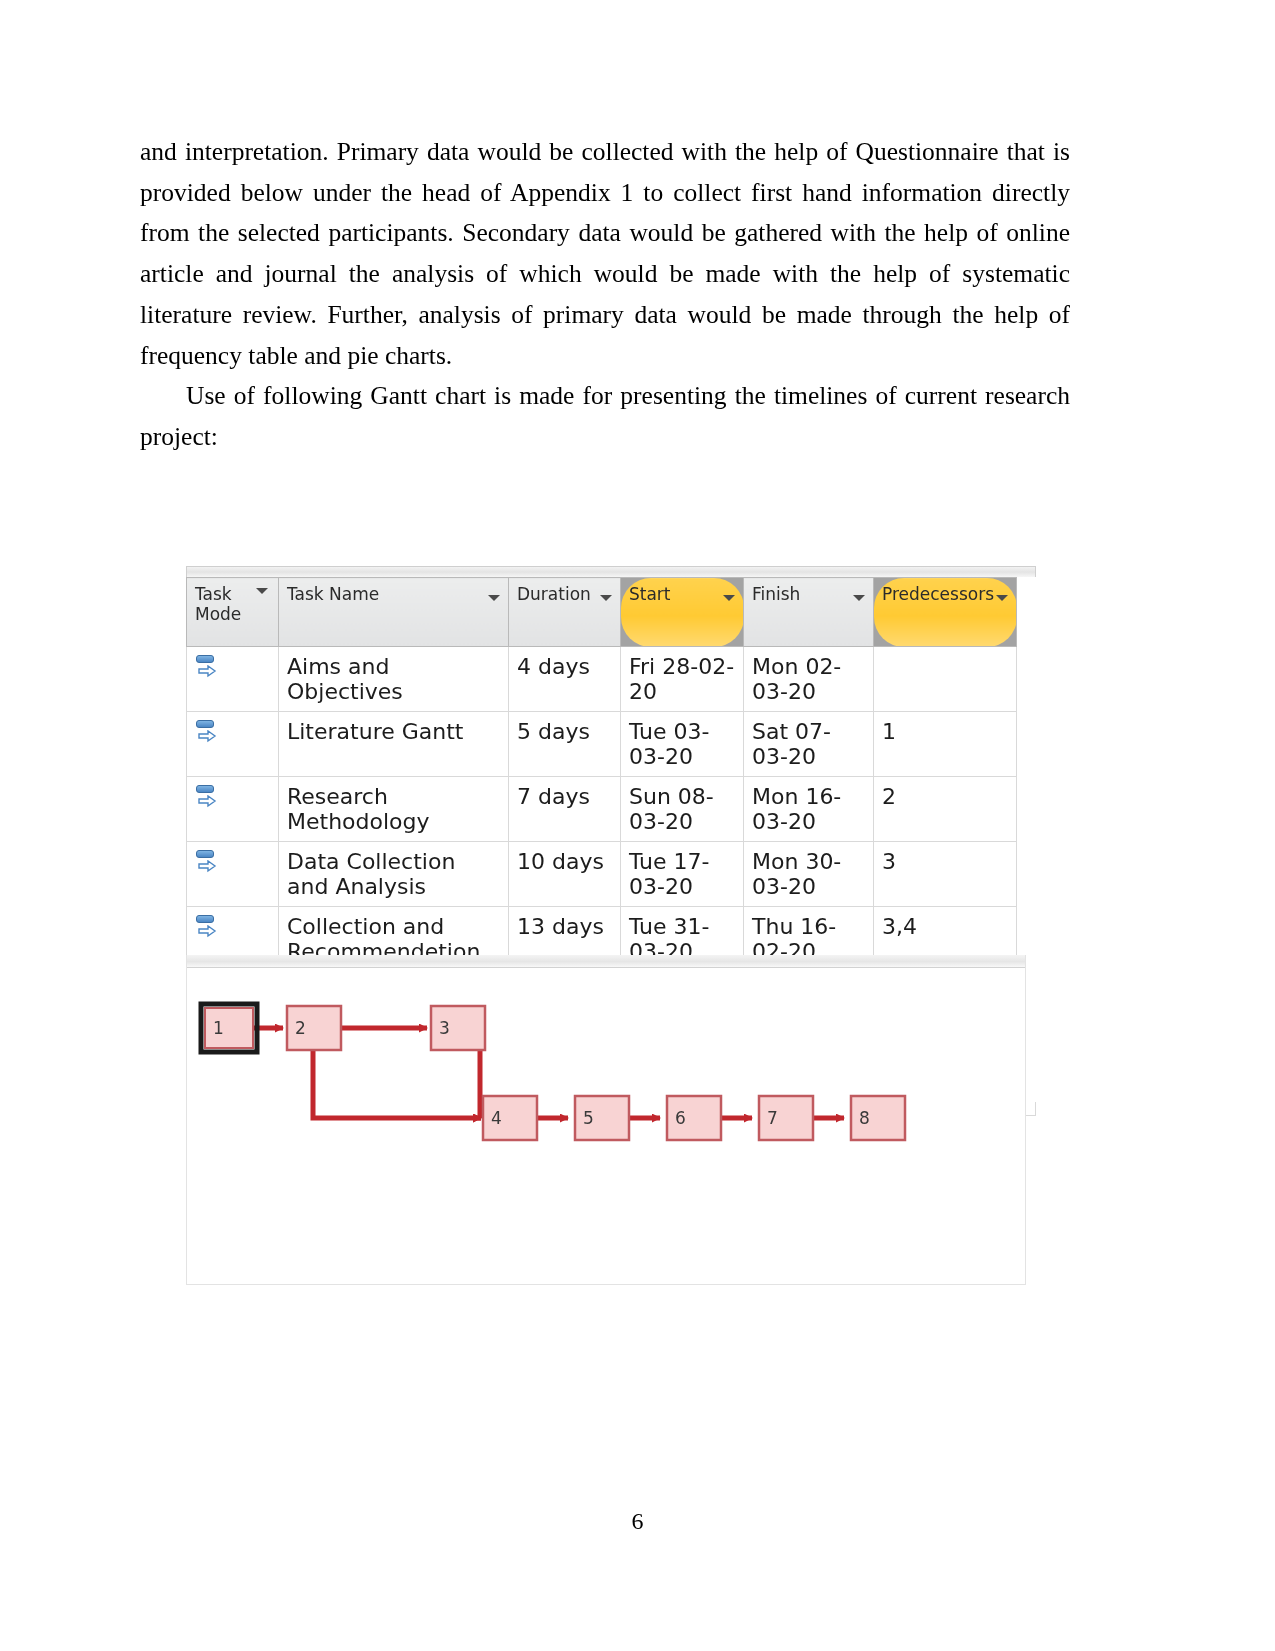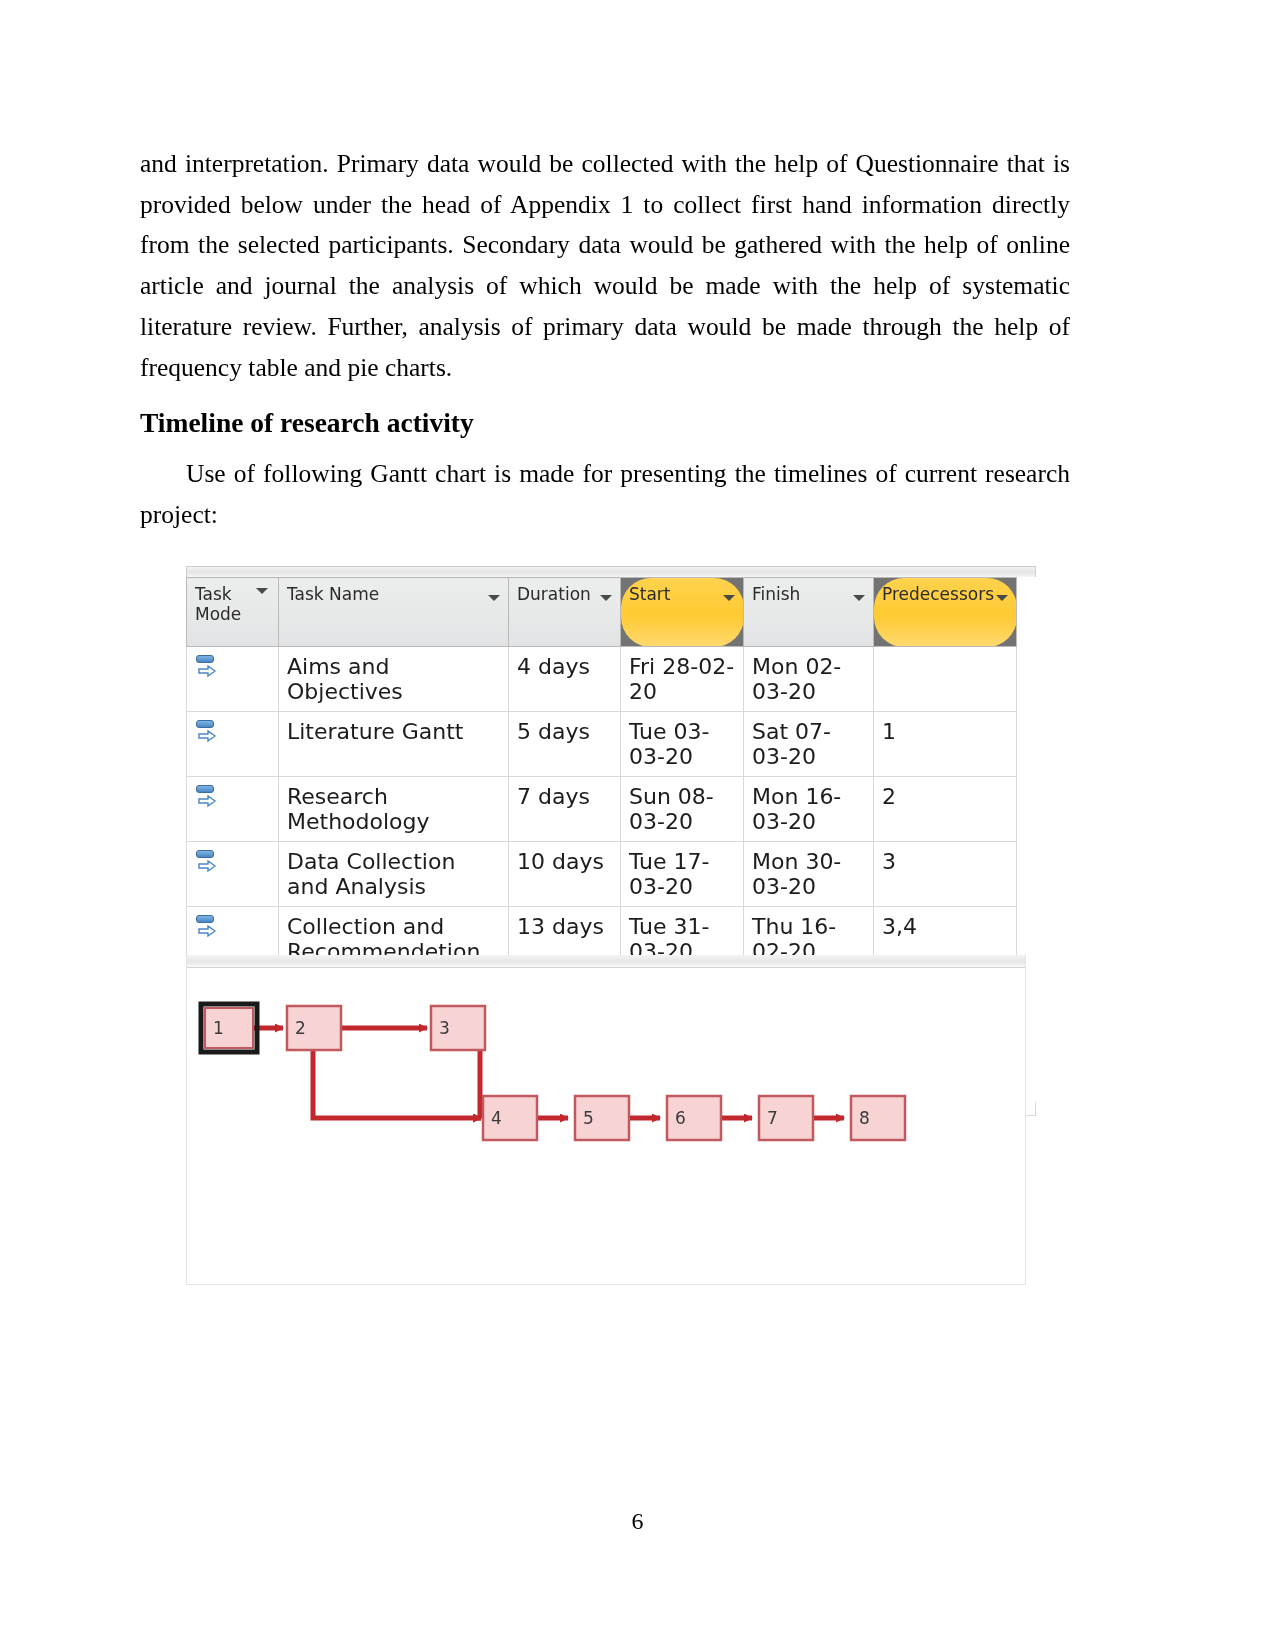--- a/index.html
+++ b/index.html
@@ -27,21 +27,21 @@
     left: 140px;
     top: 132px;
     width: 930px;
   }
   p.body-para {
     font-family: "Liberation Serif", serif;
     font-size: 25.5px;
     line-height: 40.7px;
     text-align: justify;
     text-align-last: left;
-    margin: 12px 0 0 0;
+    margin: 0 0 0 0;
     color: #000;
   }
   p.body-para.indent {
     text-indent: 46px;
   }
   .ital-bold {
     font-style: italic;
     font-weight: bold;
   }
   h2.section-heading {
@@ -66,21 +66,21 @@
     border-bottom: none;
     box-sizing: border-box;
   }
   table.gantt {
     border-collapse: collapse;
     width: 688px;
     table-layout: fixed;
     font-family: "DejaVu Sans", sans-serif;
     font-size: 17px;
     color: #262626;
-    background: #737373;
+    background: #a3a3a3;
     padding-left: 32px;
   }
   table.gantt col.c-mode  { width: 92px; }
   table.gantt col.c-name  { width: 230px; }
   table.gantt col.c-dur   { width: 112px; }
   table.gantt col.c-start { width: 123px; }
   table.gantt col.c-fin   { width: 130px; }
   table.gantt col.c-pred  { width: 143px; }
 
   table.gantt th {
@@ -182,21 +182,20 @@
     color: #000;
   }
 </style>
 </head>
 <body>
 
 <div class="page">
 
   <div class="content">
     <p class="body-para">and interpretation. Primary data would be collected with the help of Questionnaire that is provided below under the head of Appendix 1 to collect first hand information directly from the selected participants. Secondary data would be gathered with the help of online article and journal the analysis of which would be made with the help of systematic literature review. Further, analysis of primary data would be made through the help of frequency table and pie charts.</p>
-    <h2 class="section-heading">Timeline of research activity</h2>
     <p class="body-para indent">Use of following Gantt chart is made for presenting the timelines of current research project:</p>
   </div>
 
   <div class="gantt-wrap">
     <div class="gantt-scrollbar"></div>
     <table class="gantt">
       <colgroup>
         <col class="c-mode">
           <col class="c-name">
           <col class="c-dur">

